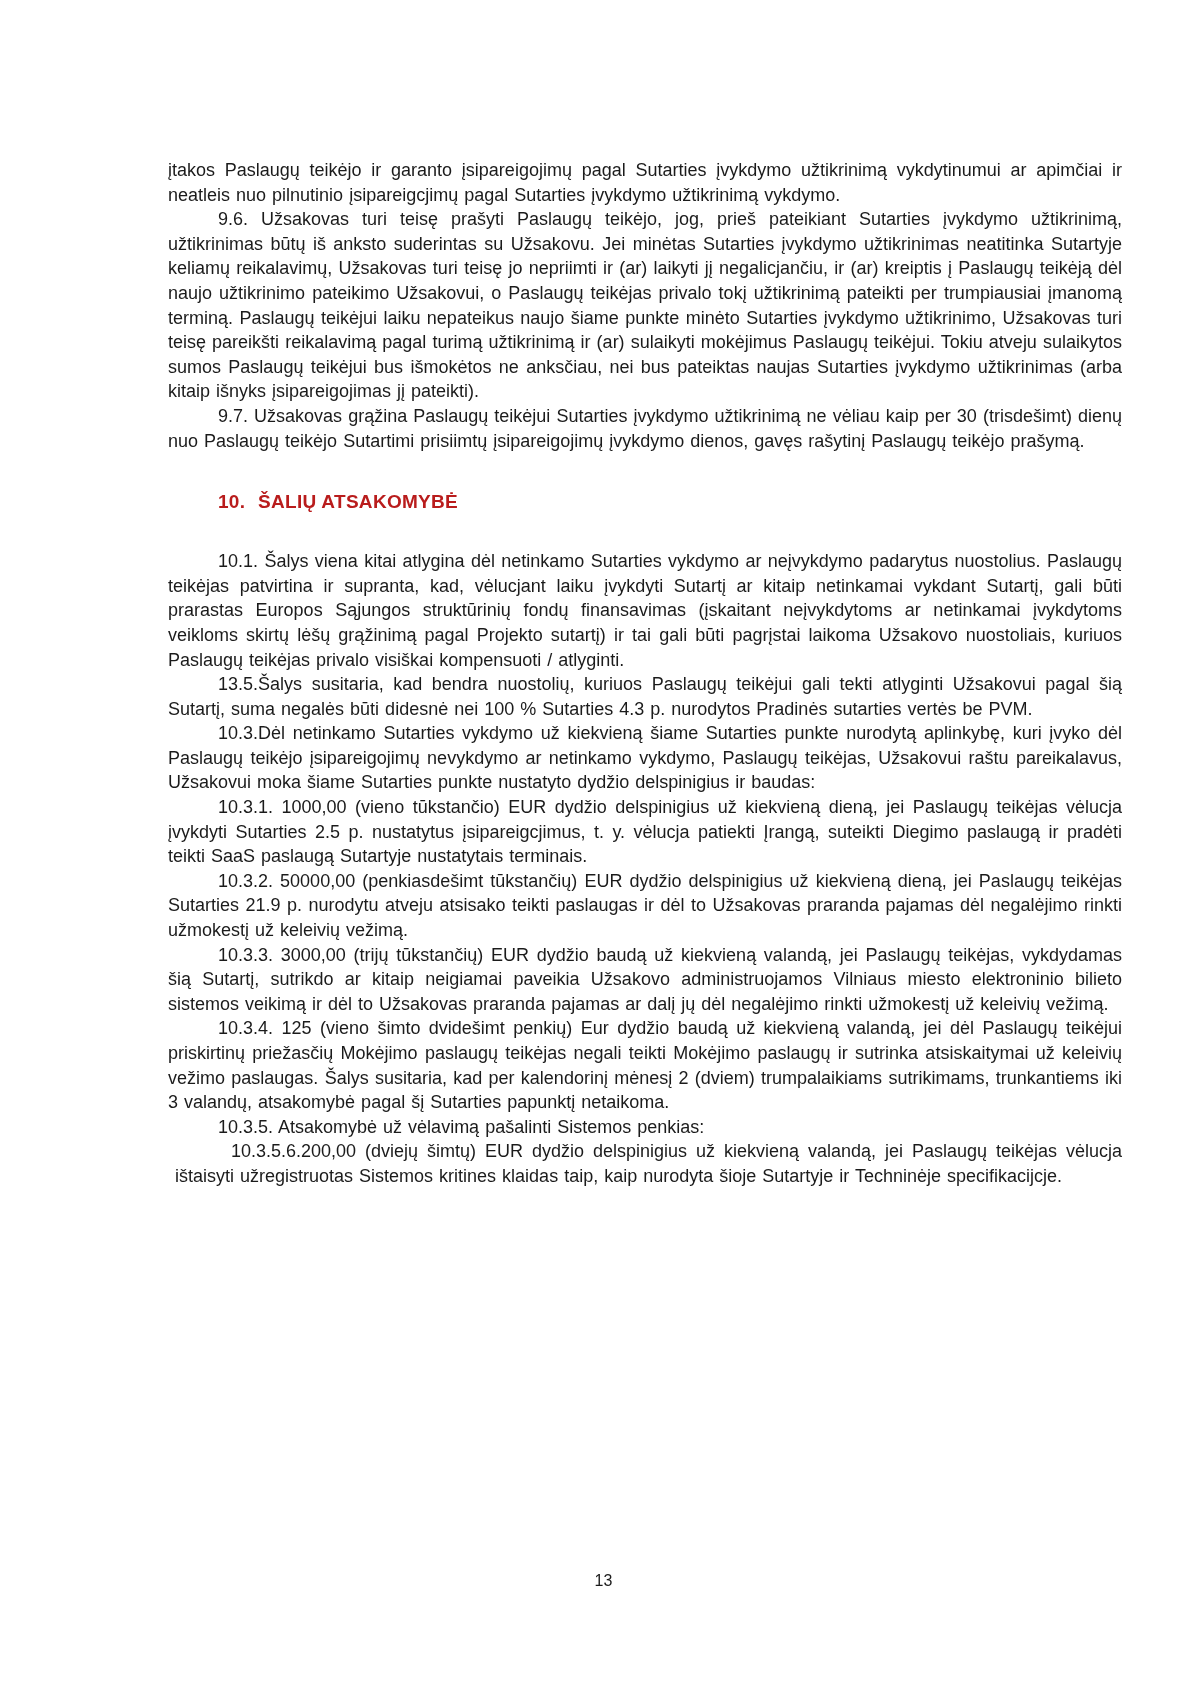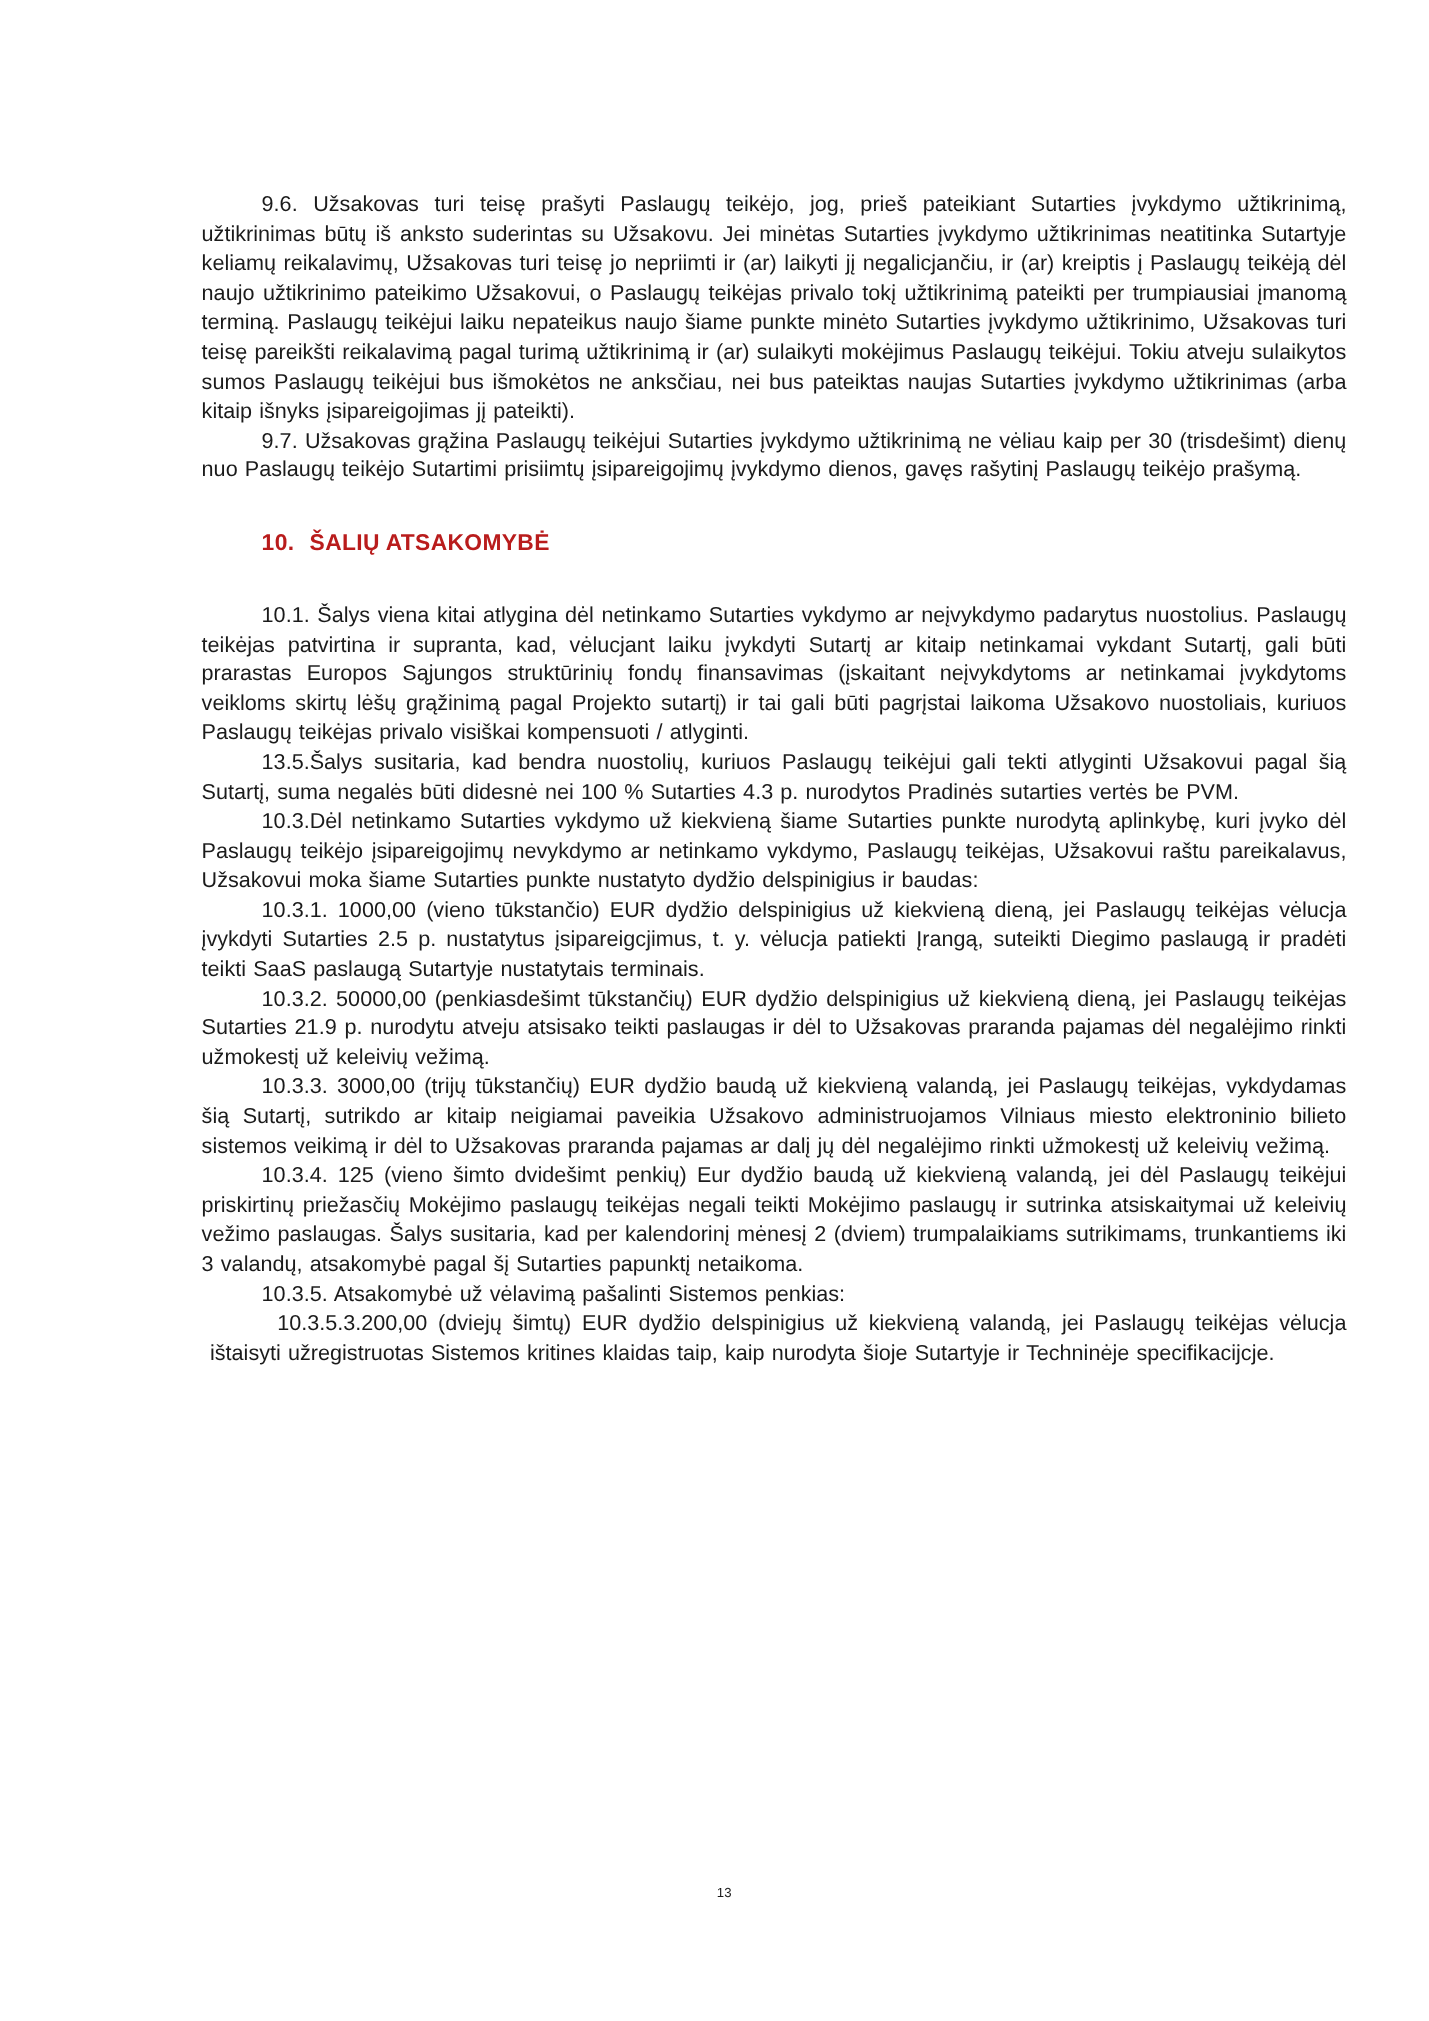--- a/index.html
+++ b/index.html
@@ -49,31 +49,32 @@
   .section-heading .num {
     display: inline-block;
     min-width: 40px;
   }
   .page-number {
     position: absolute;
     left: 0;
     right: 0;
     top: 1572px;
     text-align: center;
-    font-size: 11px;
+    font-size: 16px;
     color: #1b1b1b;
     padding-left: 16px;
   }
 </style>
 </head>
 <body>
 
 <div class="page">
   <div class="content">
 
+    <p class="no-indent">įtakos Paslaugų teikėjo ir garanto įsipareigojimų pagal Sutarties įvykdymo užtikrinimą vykdytinumui ar apimčiai ir neatleis nuo pilnutinio įsipareigcjimų pagal Sutarties įvykdymo užtikrinimą vykdymo.</p>
 
 
     <p>9.6. Užsakovas turi teisę prašyti Paslaugų teikėjo, jog, prieš pateikiant Sutarties įvykdymo užtikrinimą, užtikrinimas būtų iš anksto suderintas su Užsakovu. Jei minėtas Sutarties įvykdymo užtikrinimas neatitinka Sutartyje keliamų reikalavimų, Užsakovas turi teisę jo nepriimti ir (ar) laikyti jį negalicjančiu, ir (ar) kreiptis į Paslaugų teikėją dėl naujo užtikrinimo pateikimo Užsakovui, o Paslaugų teikėjas privalo tokį užtikrinimą pateikti per trumpiausiai įmanomą terminą. Paslaugų teikėjui laiku nepateikus naujo šiame punkte minėto Sutarties įvykdymo užtikrinimo, Užsakovas turi teisę pareikšti reikalavimą pagal turimą užtikrinimą ir (ar) sulaikyti mokėjimus Paslaugų teikėjui. Tokiu atveju sulaikytos sumos Paslaugų teikėjui bus išmokėtos ne anksčiau, nei bus pateiktas naujas Sutarties įvykdymo užtikrinimas (arba kitaip išnyks įsipareigojimas jį pateikti).</p>
 
     <p>9.7. Užsakovas grąžina Paslaugų teikėjui Sutarties įvykdymo užtikrinimą ne vėliau kaip per 30 (trisdešimt) dienų nuo Paslaugų teikėjo Sutartimi prisiimtų įsipareigojimų įvykdymo dienos, gavęs rašytinį Paslaugų teikėjo prašymą.</p>
 
     <div class="section-heading">
       <span class="num">10.</span><span>ŠALIŲ ATSAKOMYBĖ</span>
     </div>
 
@@ -87,18 +88,18 @@
 
     <p>10.3.2. 50000,00 (penkiasdešimt tūkstančių) EUR dydžio delspinigius už kiekvieną dieną, jei Paslaugų teikėjas Sutarties 21.9   p. nurodytu atveju atsisako teikti paslaugas ir dėl to Užsakovas praranda pajamas dėl negalėjimo rinkti užmokestį už keleivių vežimą.</p>
 
     <p>10.3.3. 3000,00 (trijų tūkstančių) EUR dydžio baudą už kiekvieną valandą, jei Paslaugų teikėjas, vykdydamas šią Sutartį, sutrikdo ar kitaip neigiamai paveikia Užsakovo administruojamos Vilniaus miesto elektroninio bilieto sistemos veikimą ir dėl to Užsakovas praranda pajamas ar dalį jų dėl negalėjimo rinkti užmokestį už keleivių vežimą.</p>
 
     <p>10.3.4. 125 (vieno šimto dvidešimt penkių) Eur dydžio baudą už kiekvieną valandą, jei dėl Paslaugų teikėjui priskirtinų priežasčių Mokėjimo paslaugų teikėjas negali teikti Mokėjimo paslaugų ir sutrinka atsiskaitymai už keleivių vežimo paslaugas. Šalys susitaria, kad per kalendorinį mėnesį 2 (dviem) trumpalaikiams sutrikimams, trunkantiems iki 3 valandų, atsakomybė pagal šį Sutarties papunktį netaikoma.</p>
 
     <p>10.3.5.  Atsakomybė už vėlavimą pašalinti Sistemos penkias:</p>
 
 
-    <p class="sub">10.3.5.3.200,00 (dviejų šimtų) EUR dydžio delspinigius už kiekvieną valandą, jei Paslaugų teikėjas vėlucja ištaisyti užregistruotas Sistemos kritines klaidas taip, kaip nurodyta šioje Sutartyje ir Techninėje specifikacijcje.</p>
+    <p class="sub">10.3.5.6.200,00 (dviejų šimtų) EUR dydžio delspinigius už kiekvieną valandą, jei Paslaugų teikėjas vėlucja ištaisyti užregistruotas Sistemos kritines klaidas taip, kaip nurodyta šioje Sutartyje ir Techninėje specifikacijcje.</p>
 
   </div>
 
   <div class="page-number">13</div>
 </div>
 
 </body></html>

